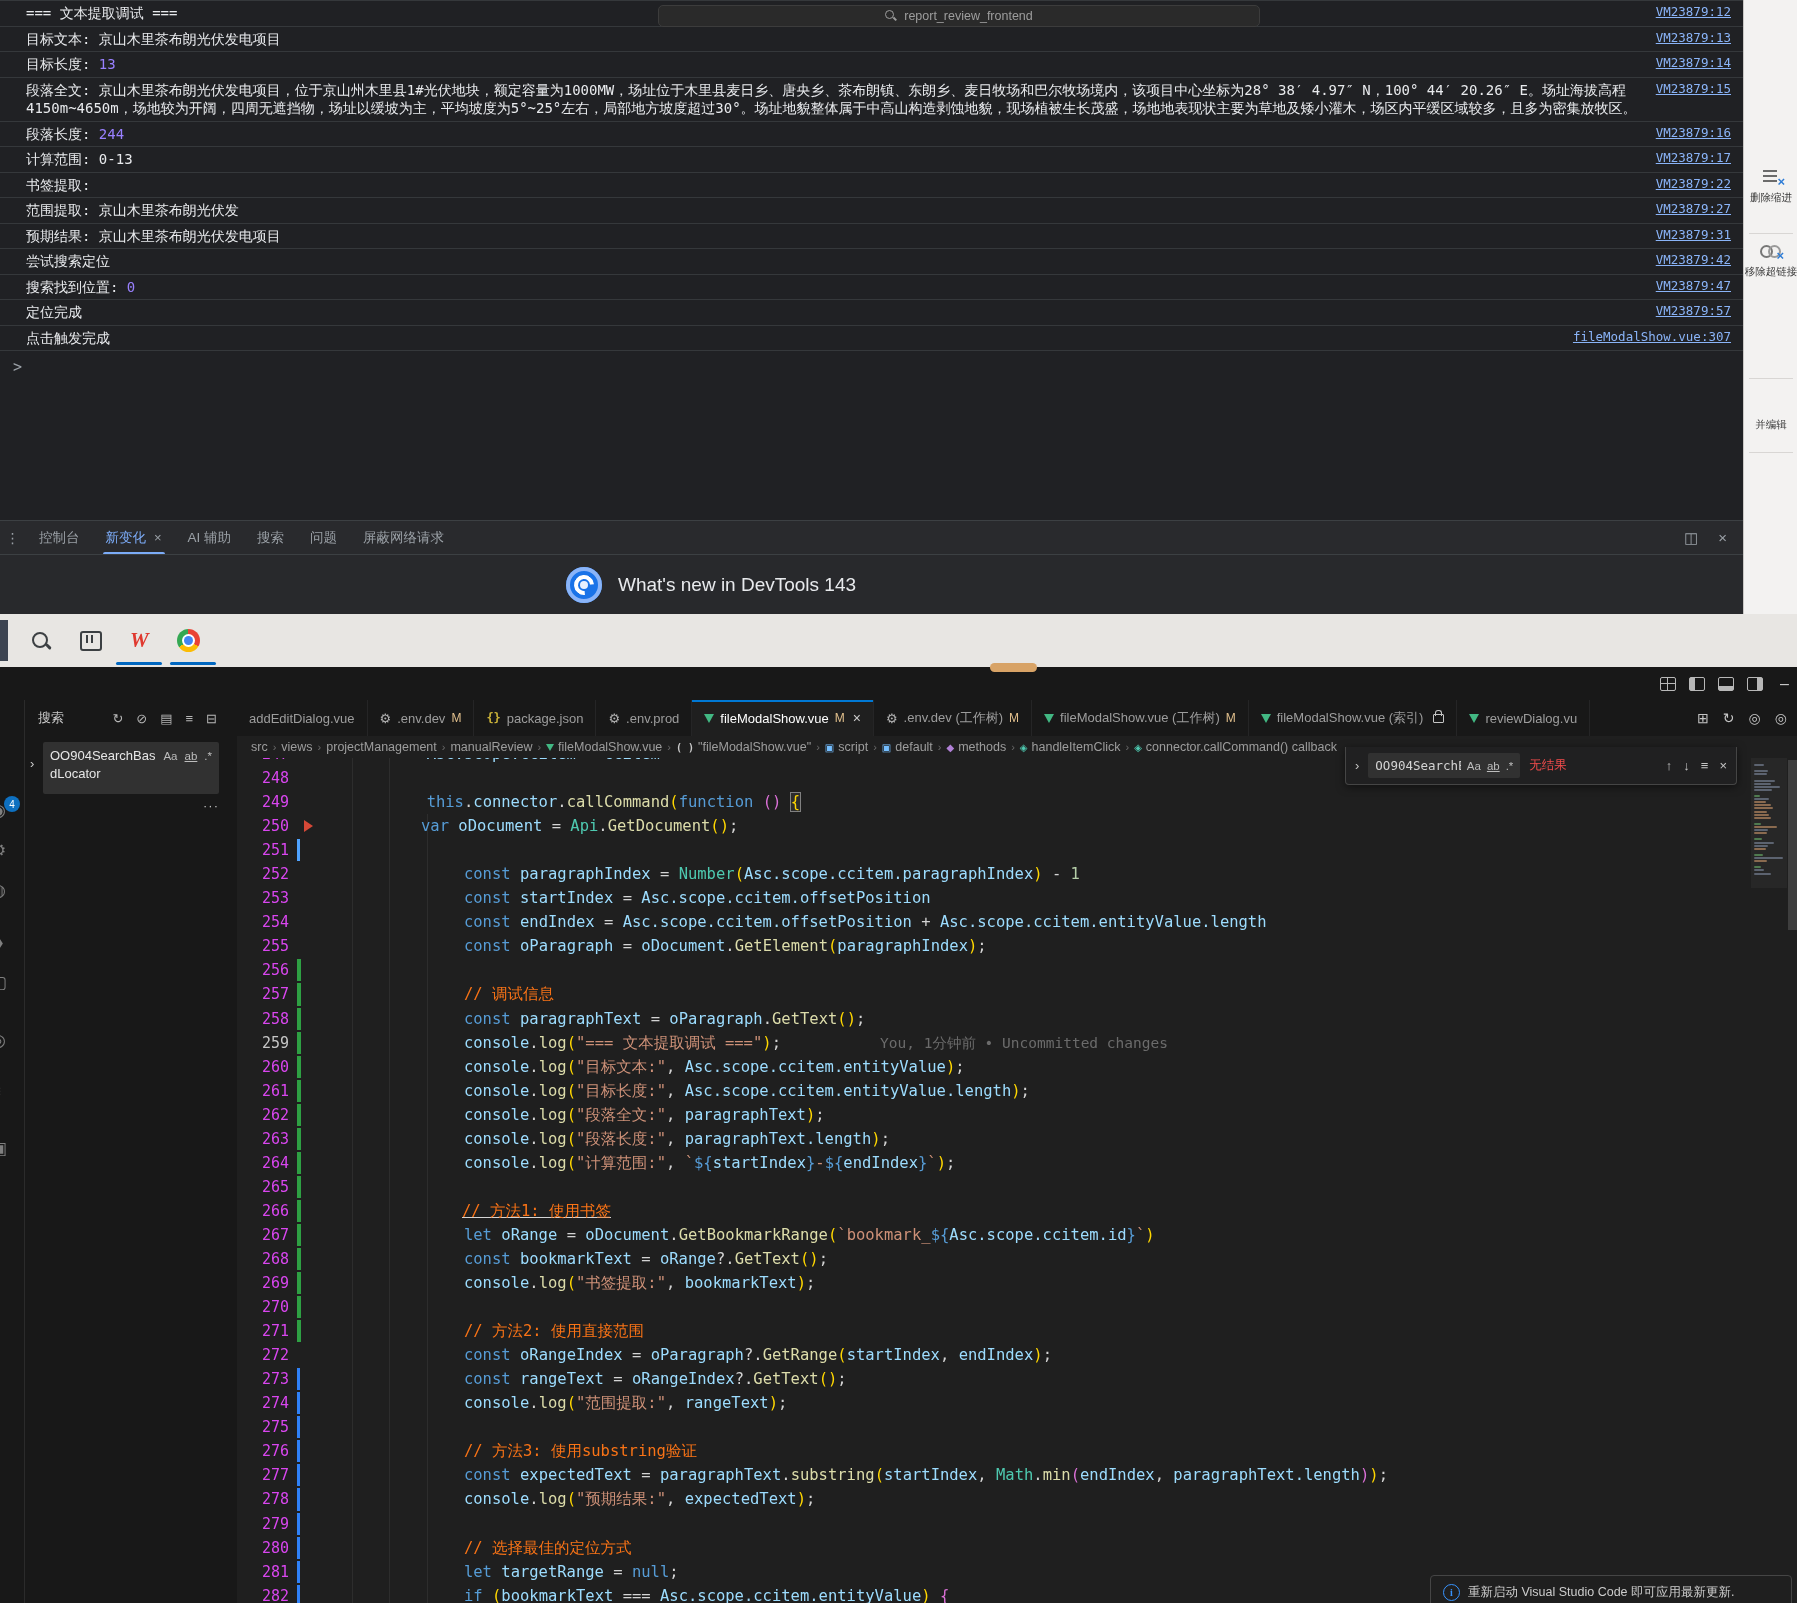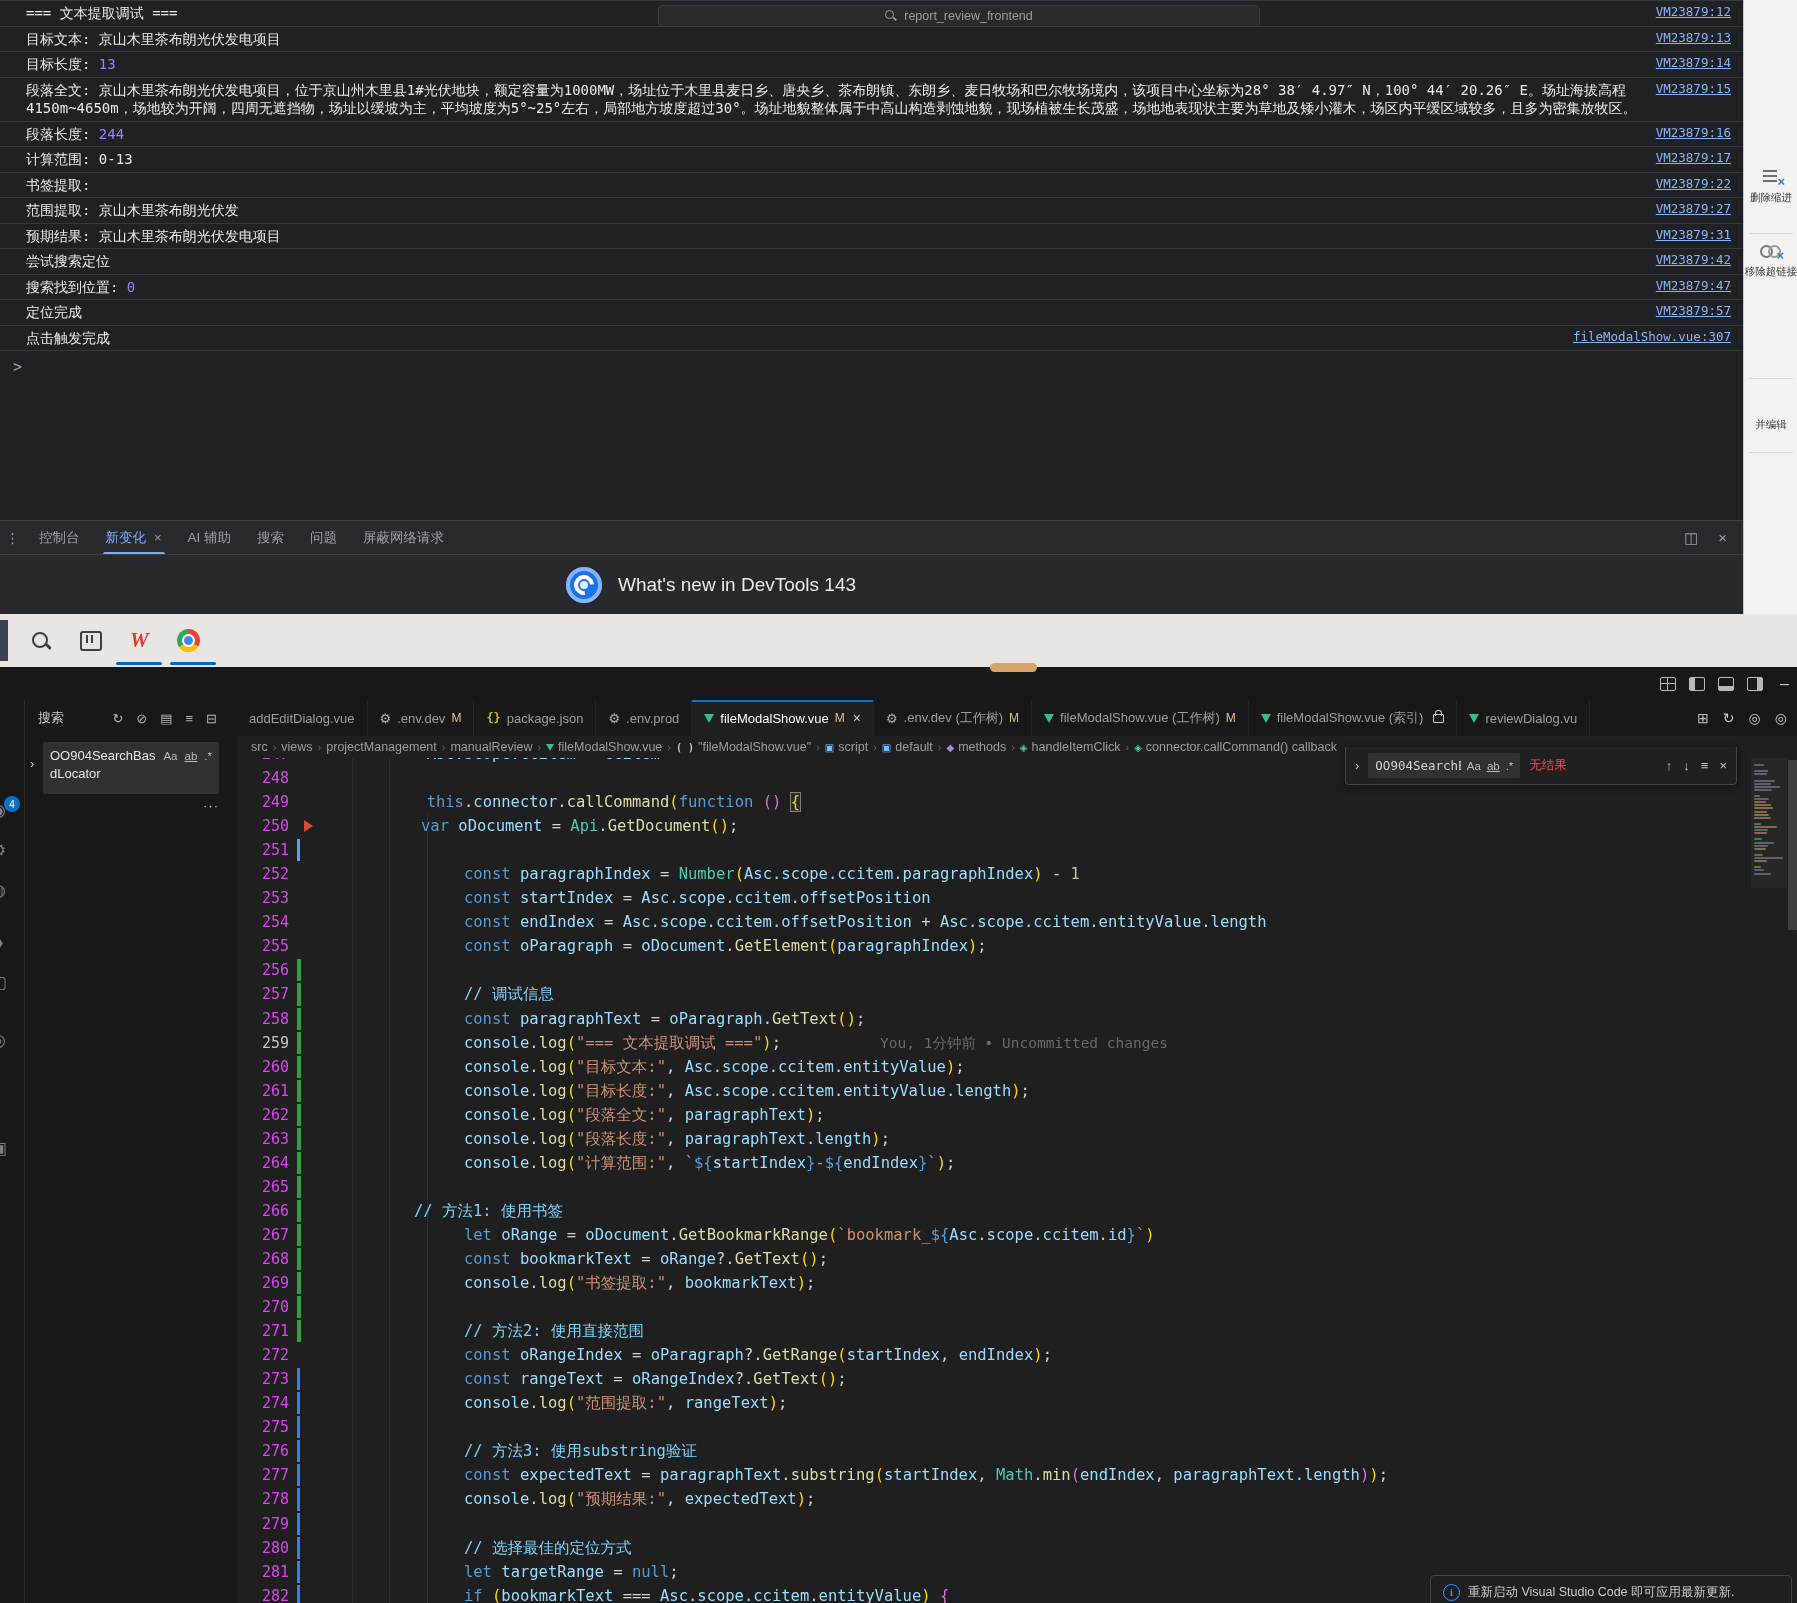--- a/index.html
+++ b/index.html
@@ -121,21 +121,21 @@
   .ln{position:absolute;left:0;width:52px;text-align:right;font:15px "DejaVu Sans Mono",monospace;color:#d946ef;line-height:24.06px;}
   .ln.cur{color:#c6c6c6;}
   .gbar{position:absolute;left:60px;top:1px;bottom:1px;width:3.5px;}
   .g-a{background:#2ea043;} .g-m{background:#2f81f7;width:2.5px;}
   .bp{position:absolute;left:67px;top:6px;width:0;height:0;border-top:6px solid transparent;border-bottom:6px solid transparent;border-left:9px solid #d64837;}
   .curbar{position:absolute;left:60px;top:1px;bottom:1px;width:3px;background:#4fa3ff;}
   .guide{position:absolute;top:0;bottom:0;width:1px;background:#2d2d2d;}
   .ct{position:absolute;left:115px;font:15.5px "DejaVu Sans Mono",monospace;line-height:24.06px;white-space:pre;color:#d4d4d4;}
   .blame{position:absolute;left:643px;color:#6b6b6b;font:14.5px "DejaVu Sans Mono",monospace;line-height:24.06px;white-space:nowrap;}
   .sk{color:#569cd6;} .sv{color:#9cdcfe;} .sf{color:#dcdcaa;} .st{color:#4ec9b0;} .ss{color:#ce9178;}
-  .sc{color:#7dd3fc;} .so{color:#d4d4d4;} .sn{color:#b5cea8;} .stp{color:#569cd6;}
+  .sc{color:#f97316;} .so{color:#d4d4d4;} .sn{color:#b5cea8;} .stp{color:#569cd6;}
   .spg{color:#ffd700;} .spp{color:#da70d6;}
   .shl{color:#ffd700;outline:1px solid #808080;background:rgba(255,255,255,.06);}
   #minimap{position:absolute;right:10px;top:0;width:36px;bottom:0;background:#1f1f1f;}
   #minimap .vp{position:absolute;left:0;right:0;top:0;height:130px;background:rgba(255,255,255,.04);}
   .mm{position:absolute;height:2px;border-radius:1px;}
   #escroll{position:absolute;right:0;top:2px;width:9px;height:170px;background:rgba(121,121,121,.35);}
   
   #findw{position:absolute;left:1345px;top:747px;width:392px;height:38px;background:#202021;border:1px solid #454545;border-top:none;
          border-radius:0 0 4px 4px;display:flex;align-items:center;padding:0 9px;gap:9px;z-index:30;box-sizing:border-box;
          box-shadow:0 2px 8px rgba(0,0,0,.5);}
@@ -584,21 +584,21 @@
           <span class="guide" style="left: 152.3px;"></span>
           <span class="guide" style="left: 189.6px;"></span>
           <span class="gbar g-a"></span>
         </div>
         <div class="cl">
           <span class="ln">266</span>
           <span class="guide" style="left: 115px;"></span>
           <span class="guide" style="left: 152.3px;"></span>
           <span class="guide" style="left: 189.6px;"></span>
           <span class="gbar g-a"></span>
-          <span class="ct" style="padding-left: 62px;"><span class="sc">// 方法1: 使用书签</span></span>
+          <span class="ct" style="padding-left: 110px; text-decoration: underline;"><span class="sc">// 方法1: 使用书签</span></span>
         </div>
         <div class="cl">
           <span class="ln">267</span>
           <span class="guide" style="left: 115px;"></span>
           <span class="guide" style="left: 152.3px;"></span>
           <span class="guide" style="left: 189.6px;"></span>
           <span class="gbar g-a"></span>
           <span class="ct" style="padding-left: 111.96px;"><span class="sk">let</span><span class="so"> </span><span class="sv">oRange</span><span class="so"> = </span><span class="sv">oDocument</span><span class="so">.</span><span class="sf">GetBookmarkRange</span><span class="spg">(</span><span class="ss">`bookmark_</span><span class="stp">${</span><span class="sv">Asc.scope.ccitem.id</span><span class="stp">}</span><span class="ss">`</span><span class="spg">)</span></span>
         </div>
         <div class="cl">

